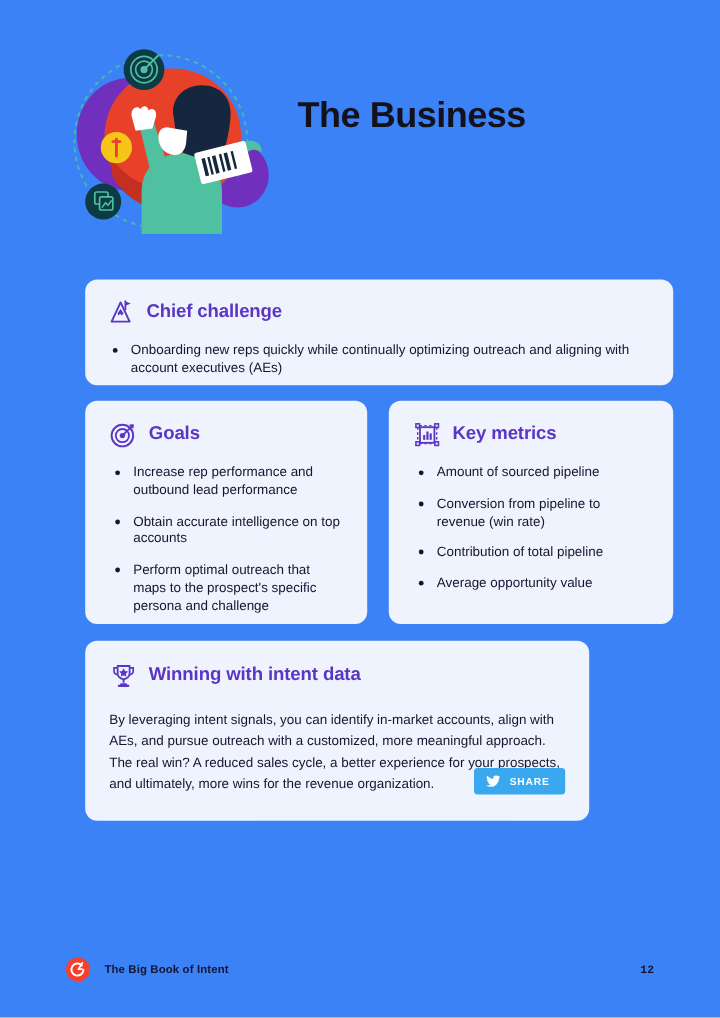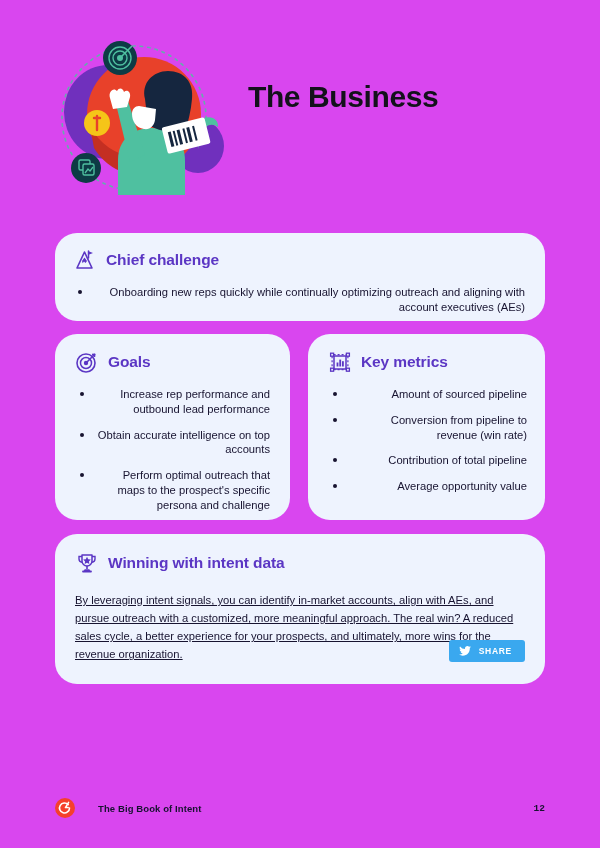--- a/index.html
+++ b/index.html
@@ -7,21 +7,21 @@
     width: 600px;
     height: 848px;
     background: #d6e6f4;
     font-family: "Liberation Sans", sans-serif;
     overflow: hidden;
   }
   .page {
     position: relative;
     width: 600px;
     height: 848px;
-    background: #d946ef;
+    background: #3b82f6;
   }
 
   
   .hero {
     position: absolute;
     left: 0; top: 30px;
     width: 600px; height: 185px;
     display: flex;
     align-items: flex-start;
   }
@@ -41,21 +41,22 @@
     font-weight: bold;
     color: #13111b;
     letter-spacing: -0.4px;
     max-width: 300px;
   }
 
   
   .card {
     position: absolute;
     background: #eef3fe;
-    border-radius: 22px;
+    border-radius: 10px;
+    margin-left: 16px;
   }
   .card-head {
     display: flex;
     align-items: center;
     gap: 9px;
   }
   .card-icon { flex: 0 0 auto; width: 24px; height: 24px; display:block; }
   .card-title {
     color: #5b36c4;
     font-weight: bold;
@@ -64,46 +65,44 @@
   }
 
   ul.bullets { list-style: none; margin-top: 13px; }
   ul.bullets li {
     position: relative;
     padding-left: 20px;
     margin-bottom: 11px;
     font-size: 11.2px;
     line-height: 1.32;
     color: #171330;
-    text-align: right;
   }
   ul.bullets li:last-child { margin-bottom: 0; }
   ul.bullets li::before {
     content: "";
     position: absolute;
     left: 5px; top: 5px;
     width: 4px; height: 4px;
     border-radius: 50%;
     background: #171330;
   }
 
   
   #card-challenge { left: 55px; top: 233px; width: 490px; height: 88px; padding: 15px 20px 0 18px; }
   #card-goals     { left: 55px; top: 334px; width: 235px; height: 186px; padding: 16px 20px 0 20px; }
   #card-metrics   { left: 308px; top: 334px; width: 237px; height: 186px; padding: 16px 18px 0 20px; }
-  #card-winning   { left: 55px; top: 534px; width: 490px; height: 150px; padding: 17px 22px 0 20px; }
+  #card-winning   { left: 55px; top: 534px; width: 420px; height: 150px; padding: 17px 22px 0 20px; }
 
   #card-challenge ul.bullets li { margin-bottom: 0; }
 
   .para {
     margin-top: 16px;
     font-size: 11.2px;
     line-height: 1.62;
     color: #171330;
-    text-decoration: underline;
   }
 
   .share-row {
     position: absolute;
     right: 20px;
     bottom: 22px;
   }
   .share-btn {
     display: inline-flex;
     align-items: center;
@@ -124,21 +123,21 @@
   
   .footer {
     position: absolute;
     left: 55px; right: 55px;
     top: 798px;
     display: flex;
     align-items: center;
   }
   .g2-logo { width: 20px; height: 20px; flex: 0 0 auto; }
   .footer-label {
-    margin-left: 23px;
+    margin-left: 12px;
     font-size: 9.5px;
     font-weight: bold;
     color: #171330;
     letter-spacing: 0.1px;
     text-align: right;
   }
   .page-num {
     margin-left: auto;
     font-size: 9.5px;
     font-weight: bold;

